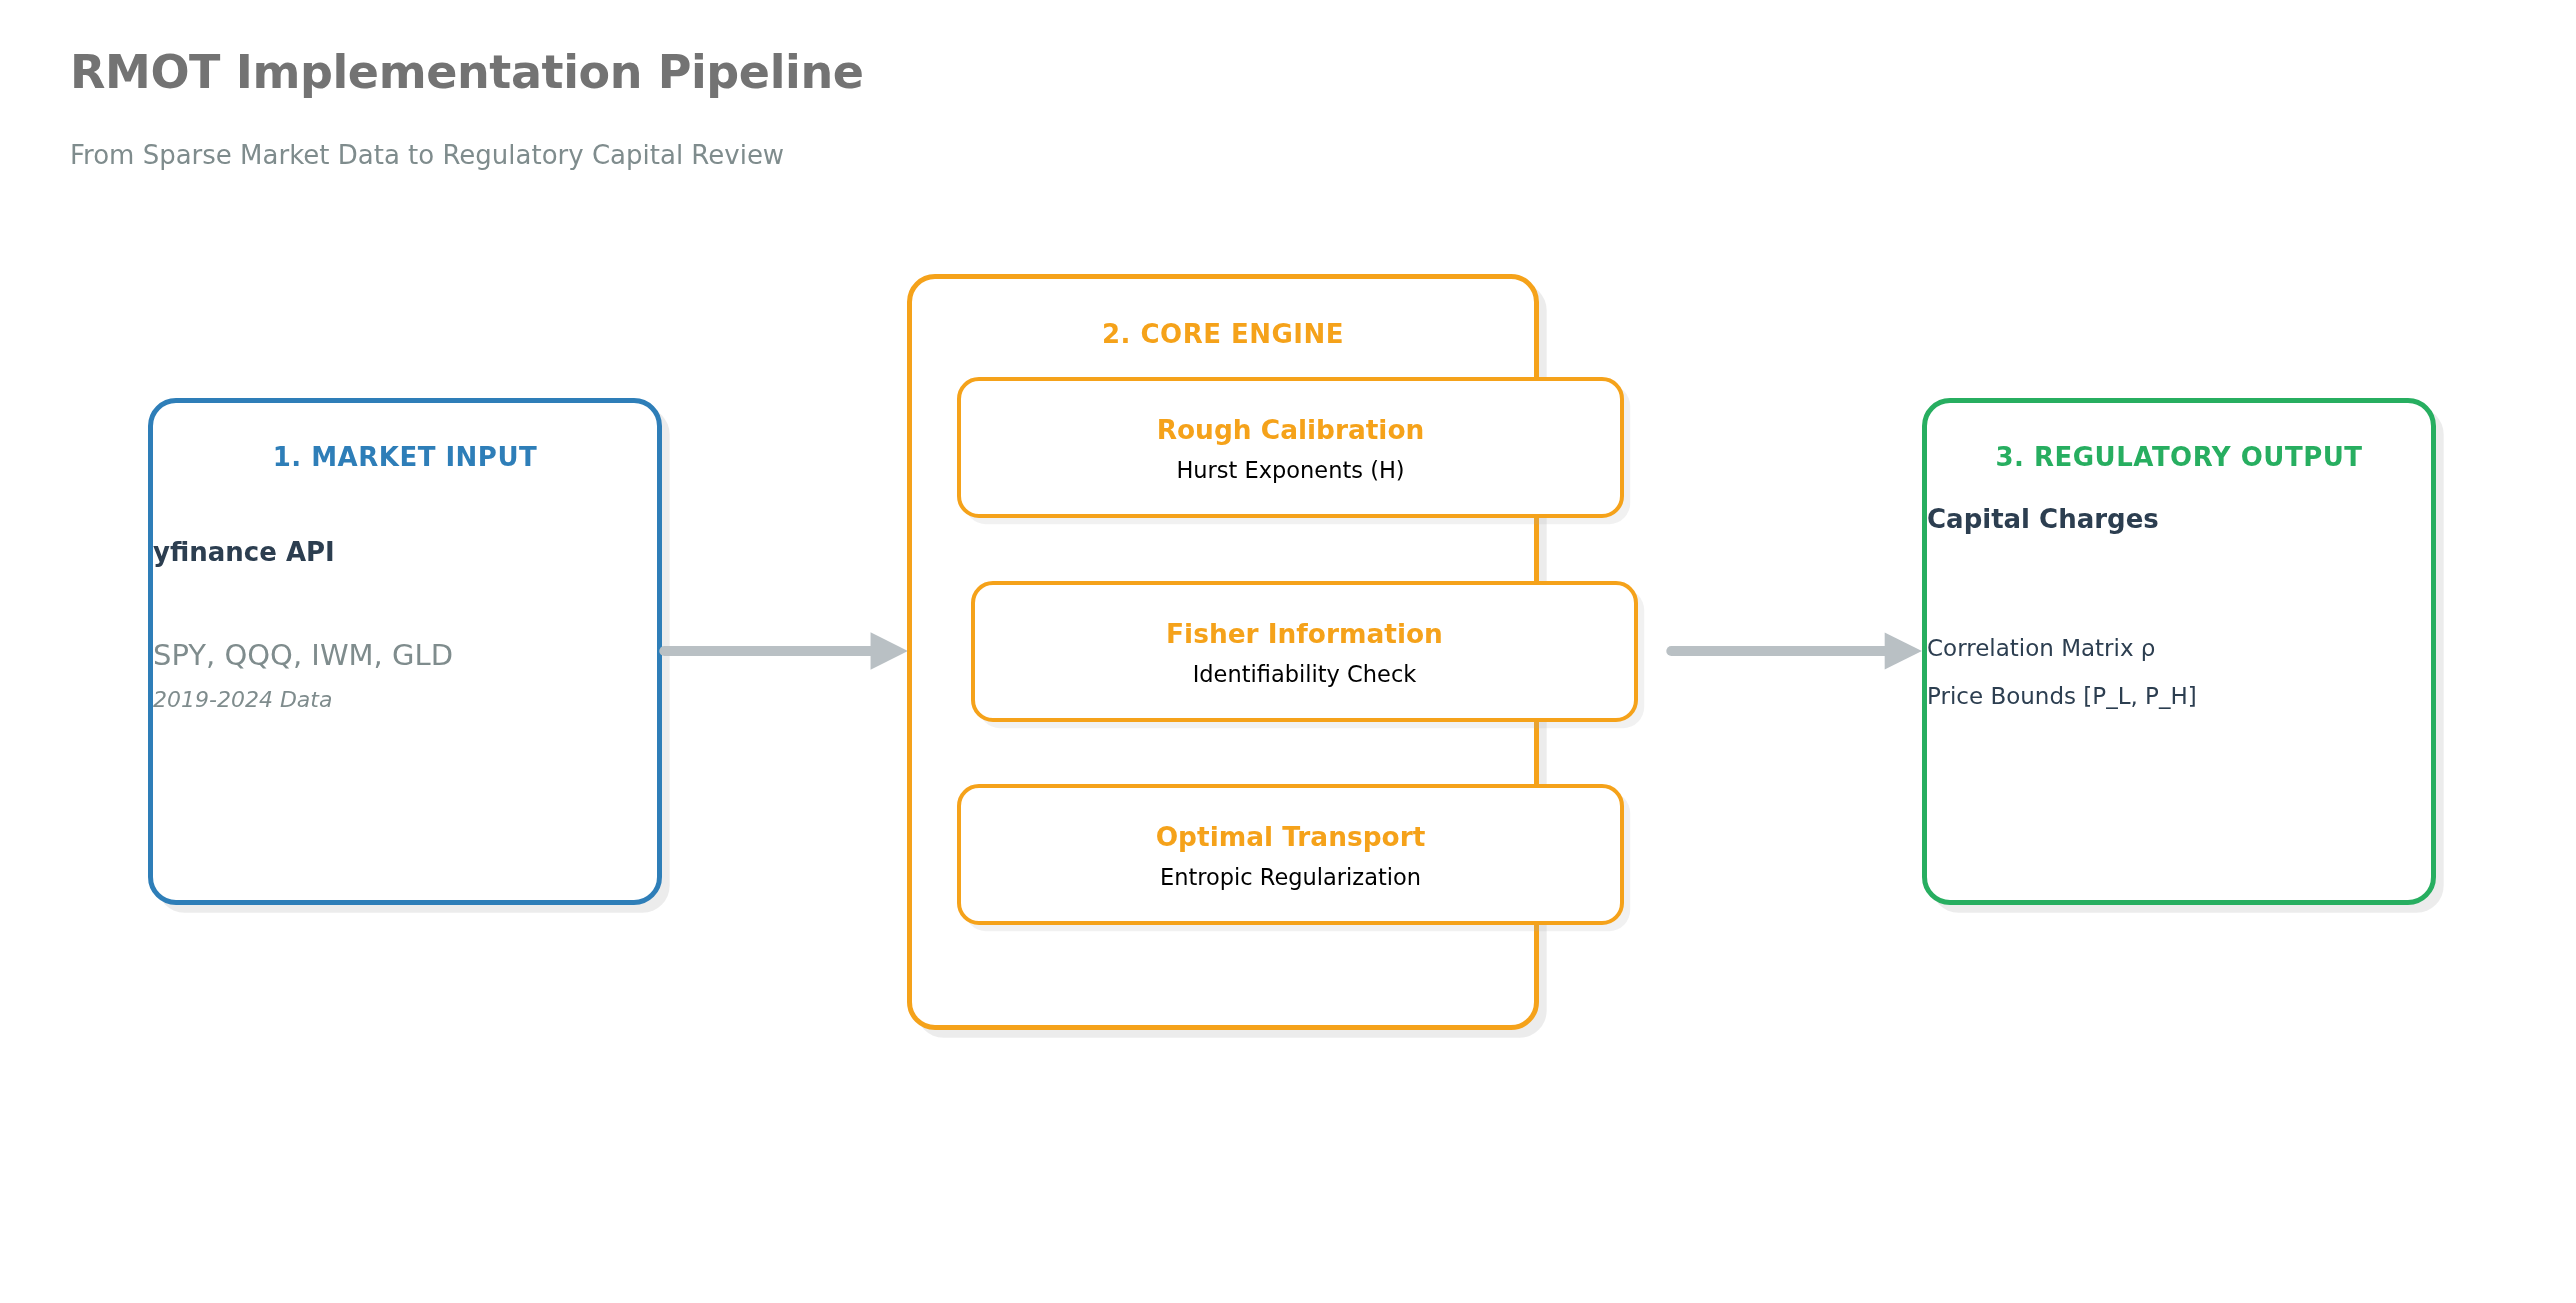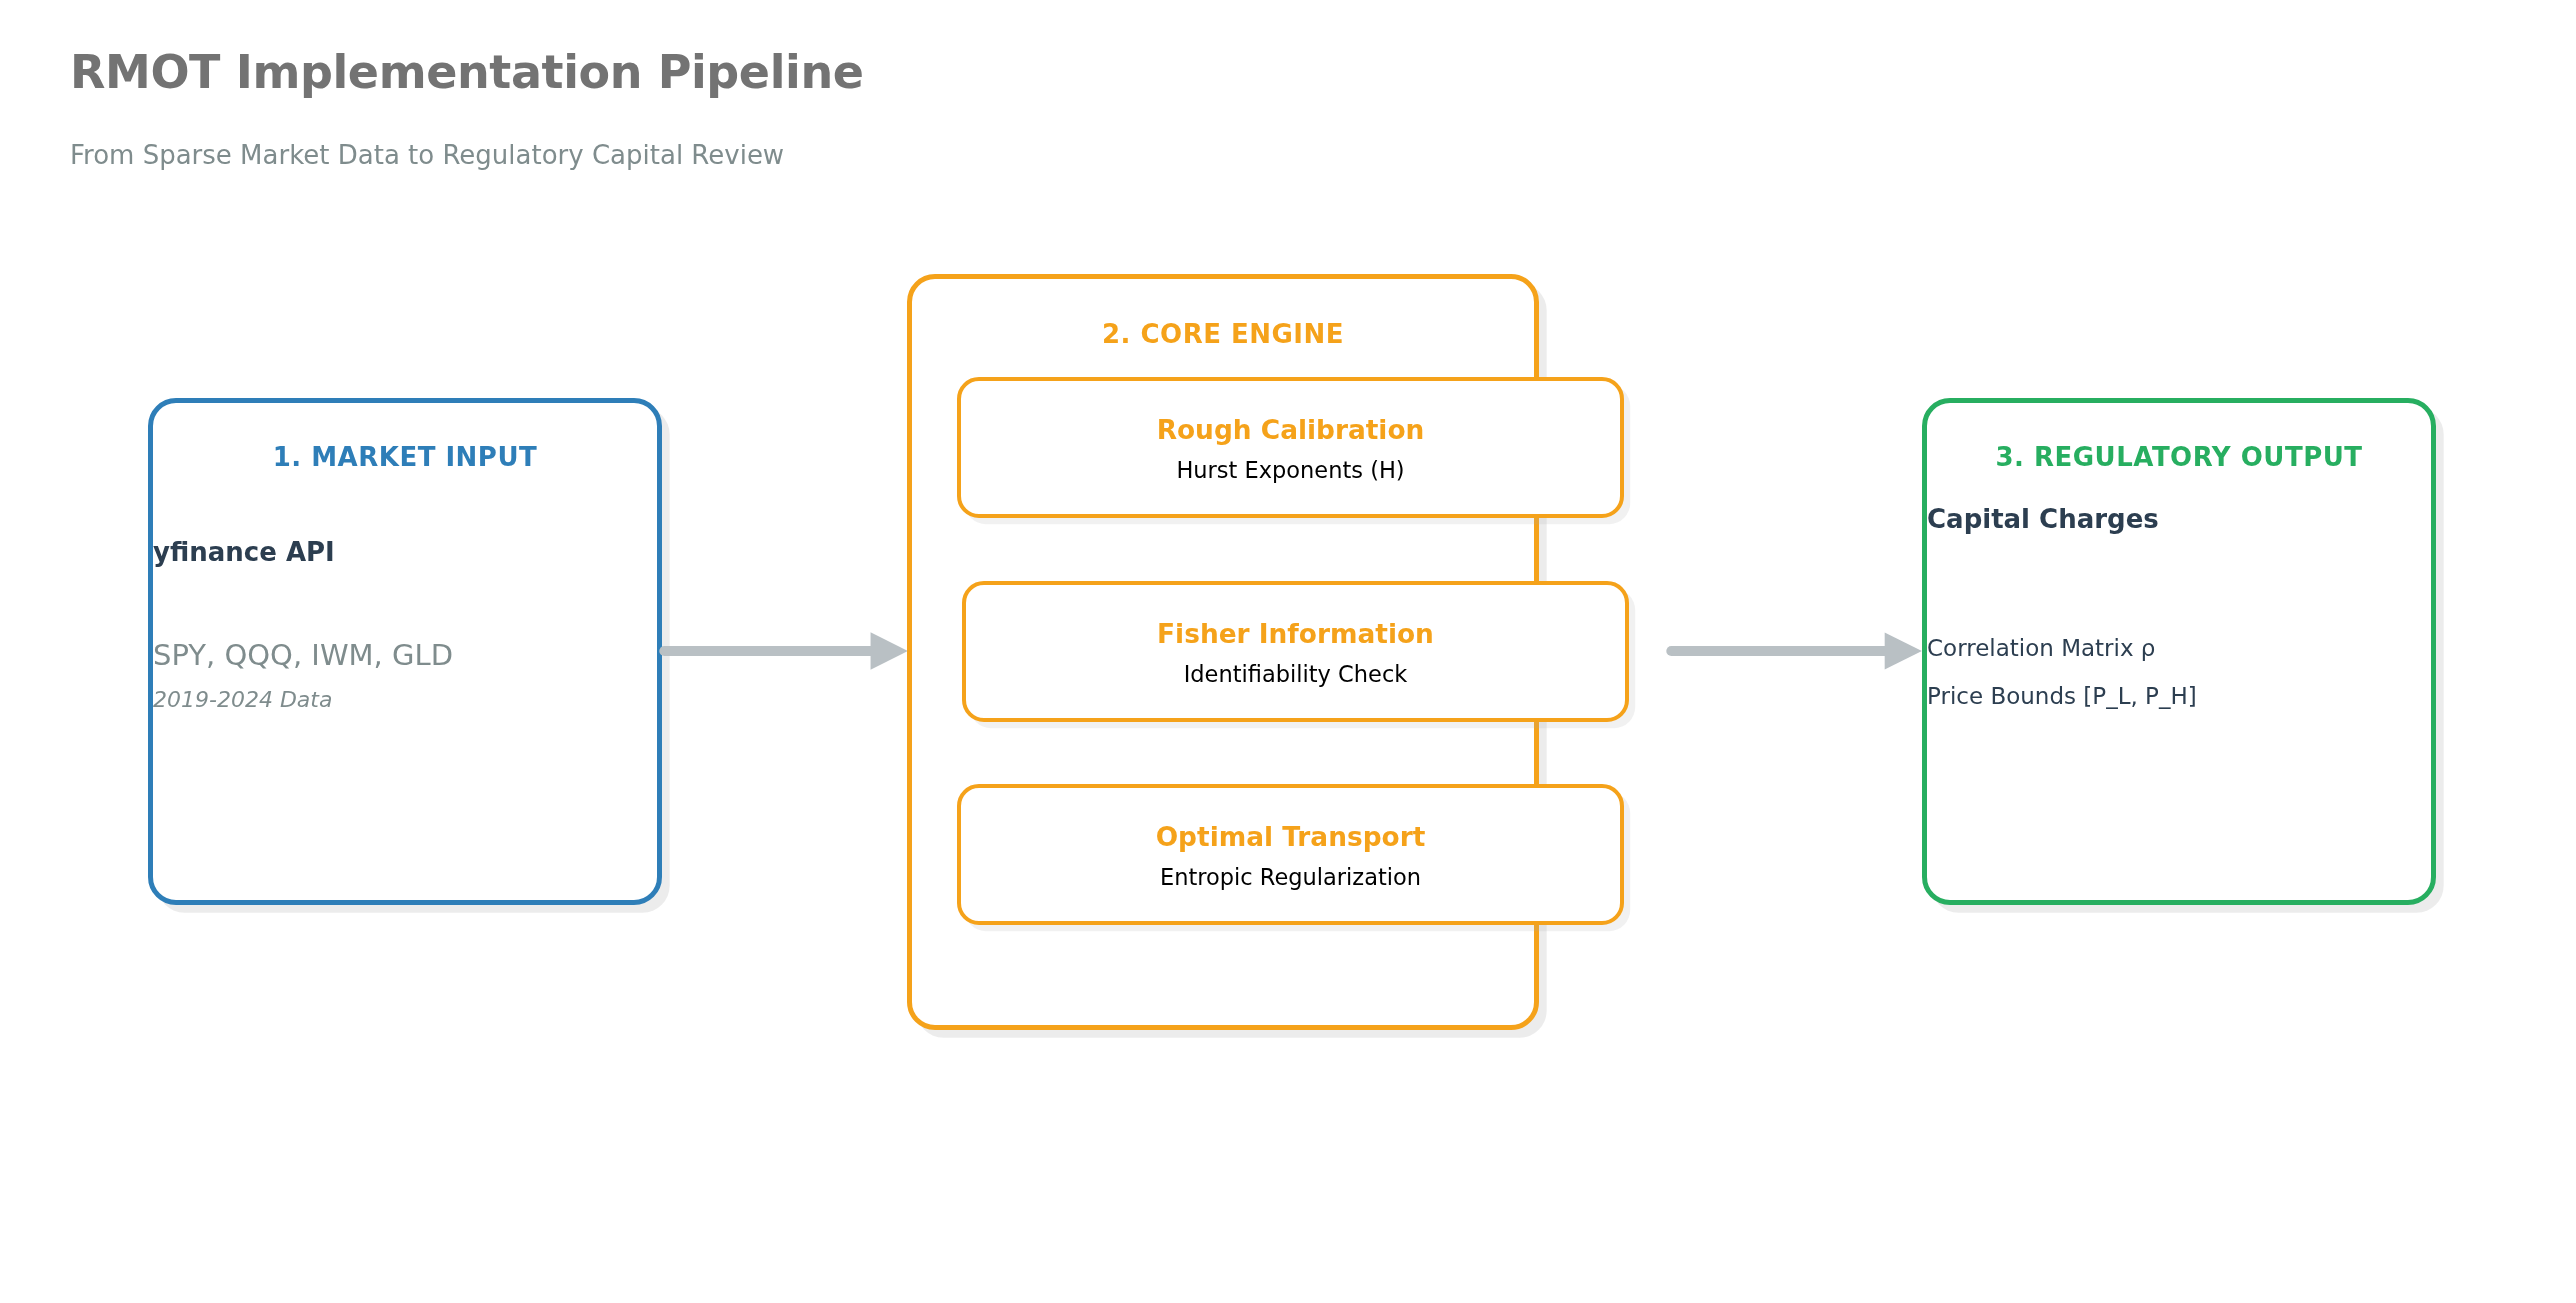--- a/index.html
+++ b/index.html
@@ -154,21 +154,21 @@
   </svg>
 
   <div class="stage orange" style="left:907px; top:274px; width:632px; height:756px;">
     <div class="stage-heading orange" style="top:40px;">2. CORE ENGINE</div>
 
     <div class="module" style="left:45px; top:98px; width:667px; height:141px;">
       <div class="module-title" style="top:33px;">Rough Calibration</div>
       <div class="module-sub" style="top:76px;">Hurst Exponents (H)</div>
     </div>
 
-    <div class="module" style="left:50px; top:302px; width:667px; height:141px;">
+    <div class="module" style="left:59px; top:302px; width:667px; height:141px;">
       <div class="module-title" style="top:33px;">Fisher Information</div>
       <div class="module-sub" style="top:76px;">Identifiability Check</div>
     </div>
 
     <div class="module" style="left:45px; top:505px; width:667px; height:141px;">
       <div class="module-title" style="top:33px;">Optimal Transport</div>
       <div class="module-sub" style="top:76px;">Entropic Regularization</div>
     </div>
   </div>
 

